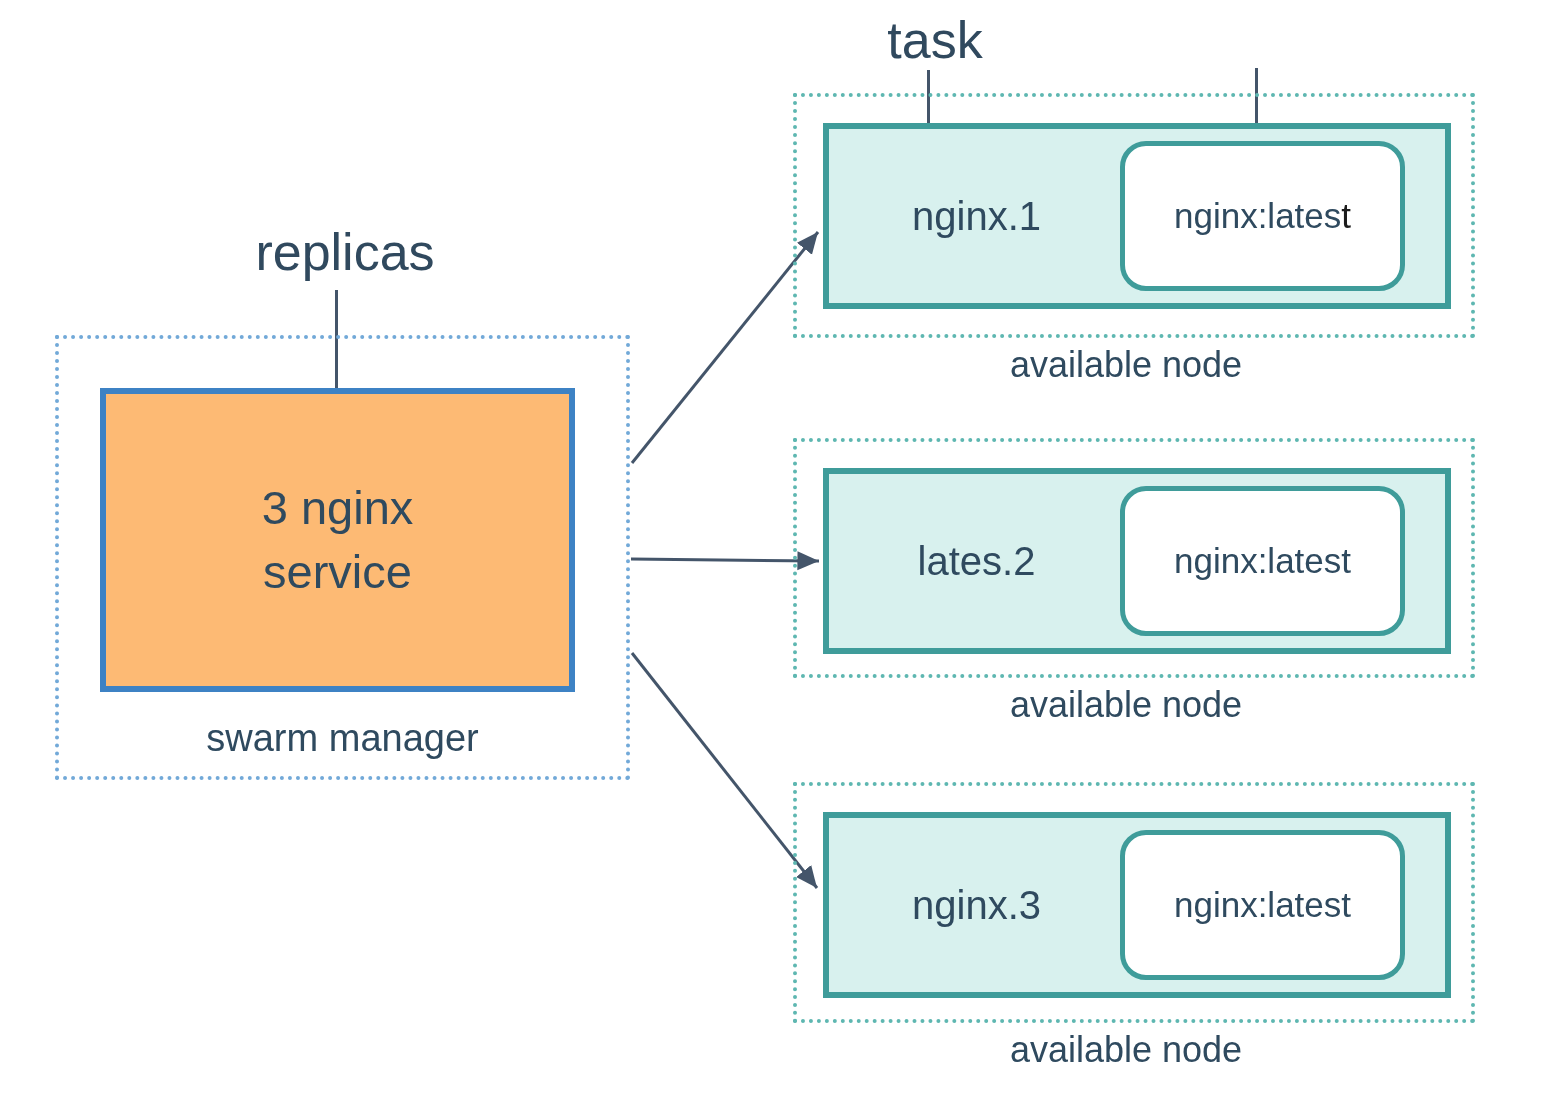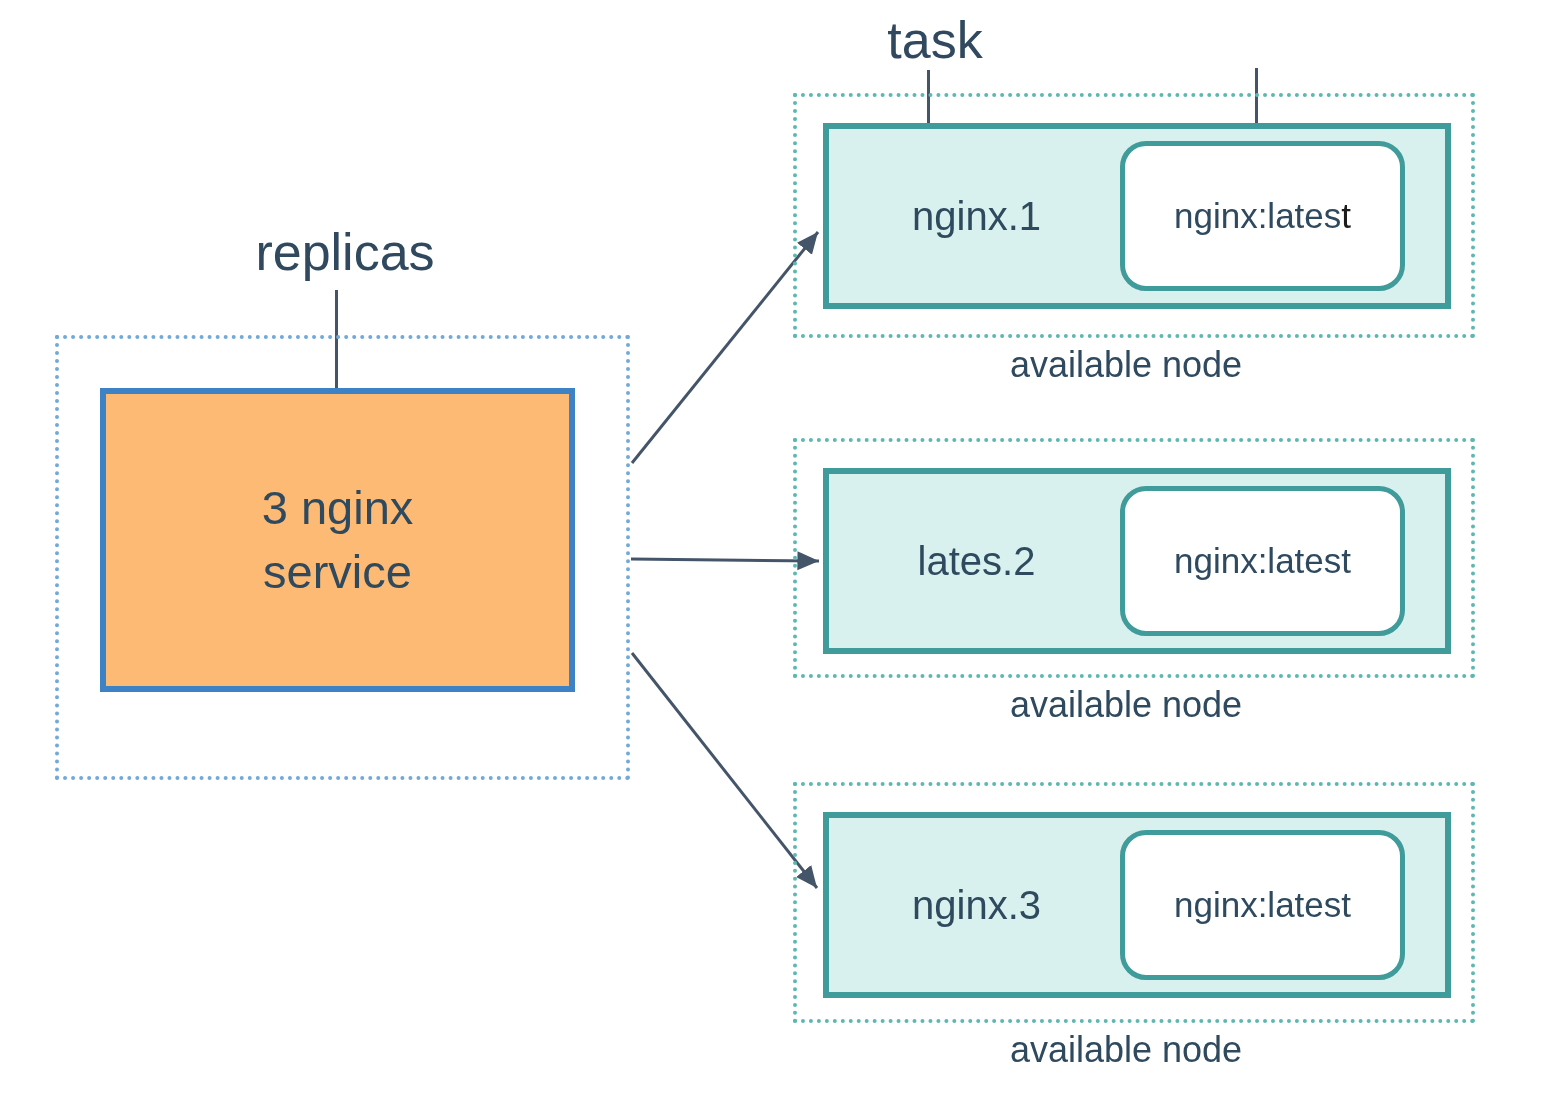--- a/index.html
+++ b/index.html
@@ -135,20 +135,21 @@
   <div class="toplabel" style="left:835px; top:10px; width:200px;">task</div>
   <div class="vline" style="left:927px; top:70px; height:98px;"></div>
 
   <div class="vline" style="left:1255px; top:68px; height:104px;"></div>
 
   <div class="manager-group">
     <div class="service-box">
       <div>3 nginx</div>
       <div>service</div>
     </div>
+    <div class="manager-caption">swarm manager</div>
   </div>
 
   <div class="node" style="top:93px; height:245px;">
     <div class="task-box">
       <div class="task-name">nginx.1</div>
       <div class="container-box"><span>nginx:lates</span><span class="image-tail">t</span></div>
     </div>
     <div class="node-caption">available node</div>
   </div>
 

